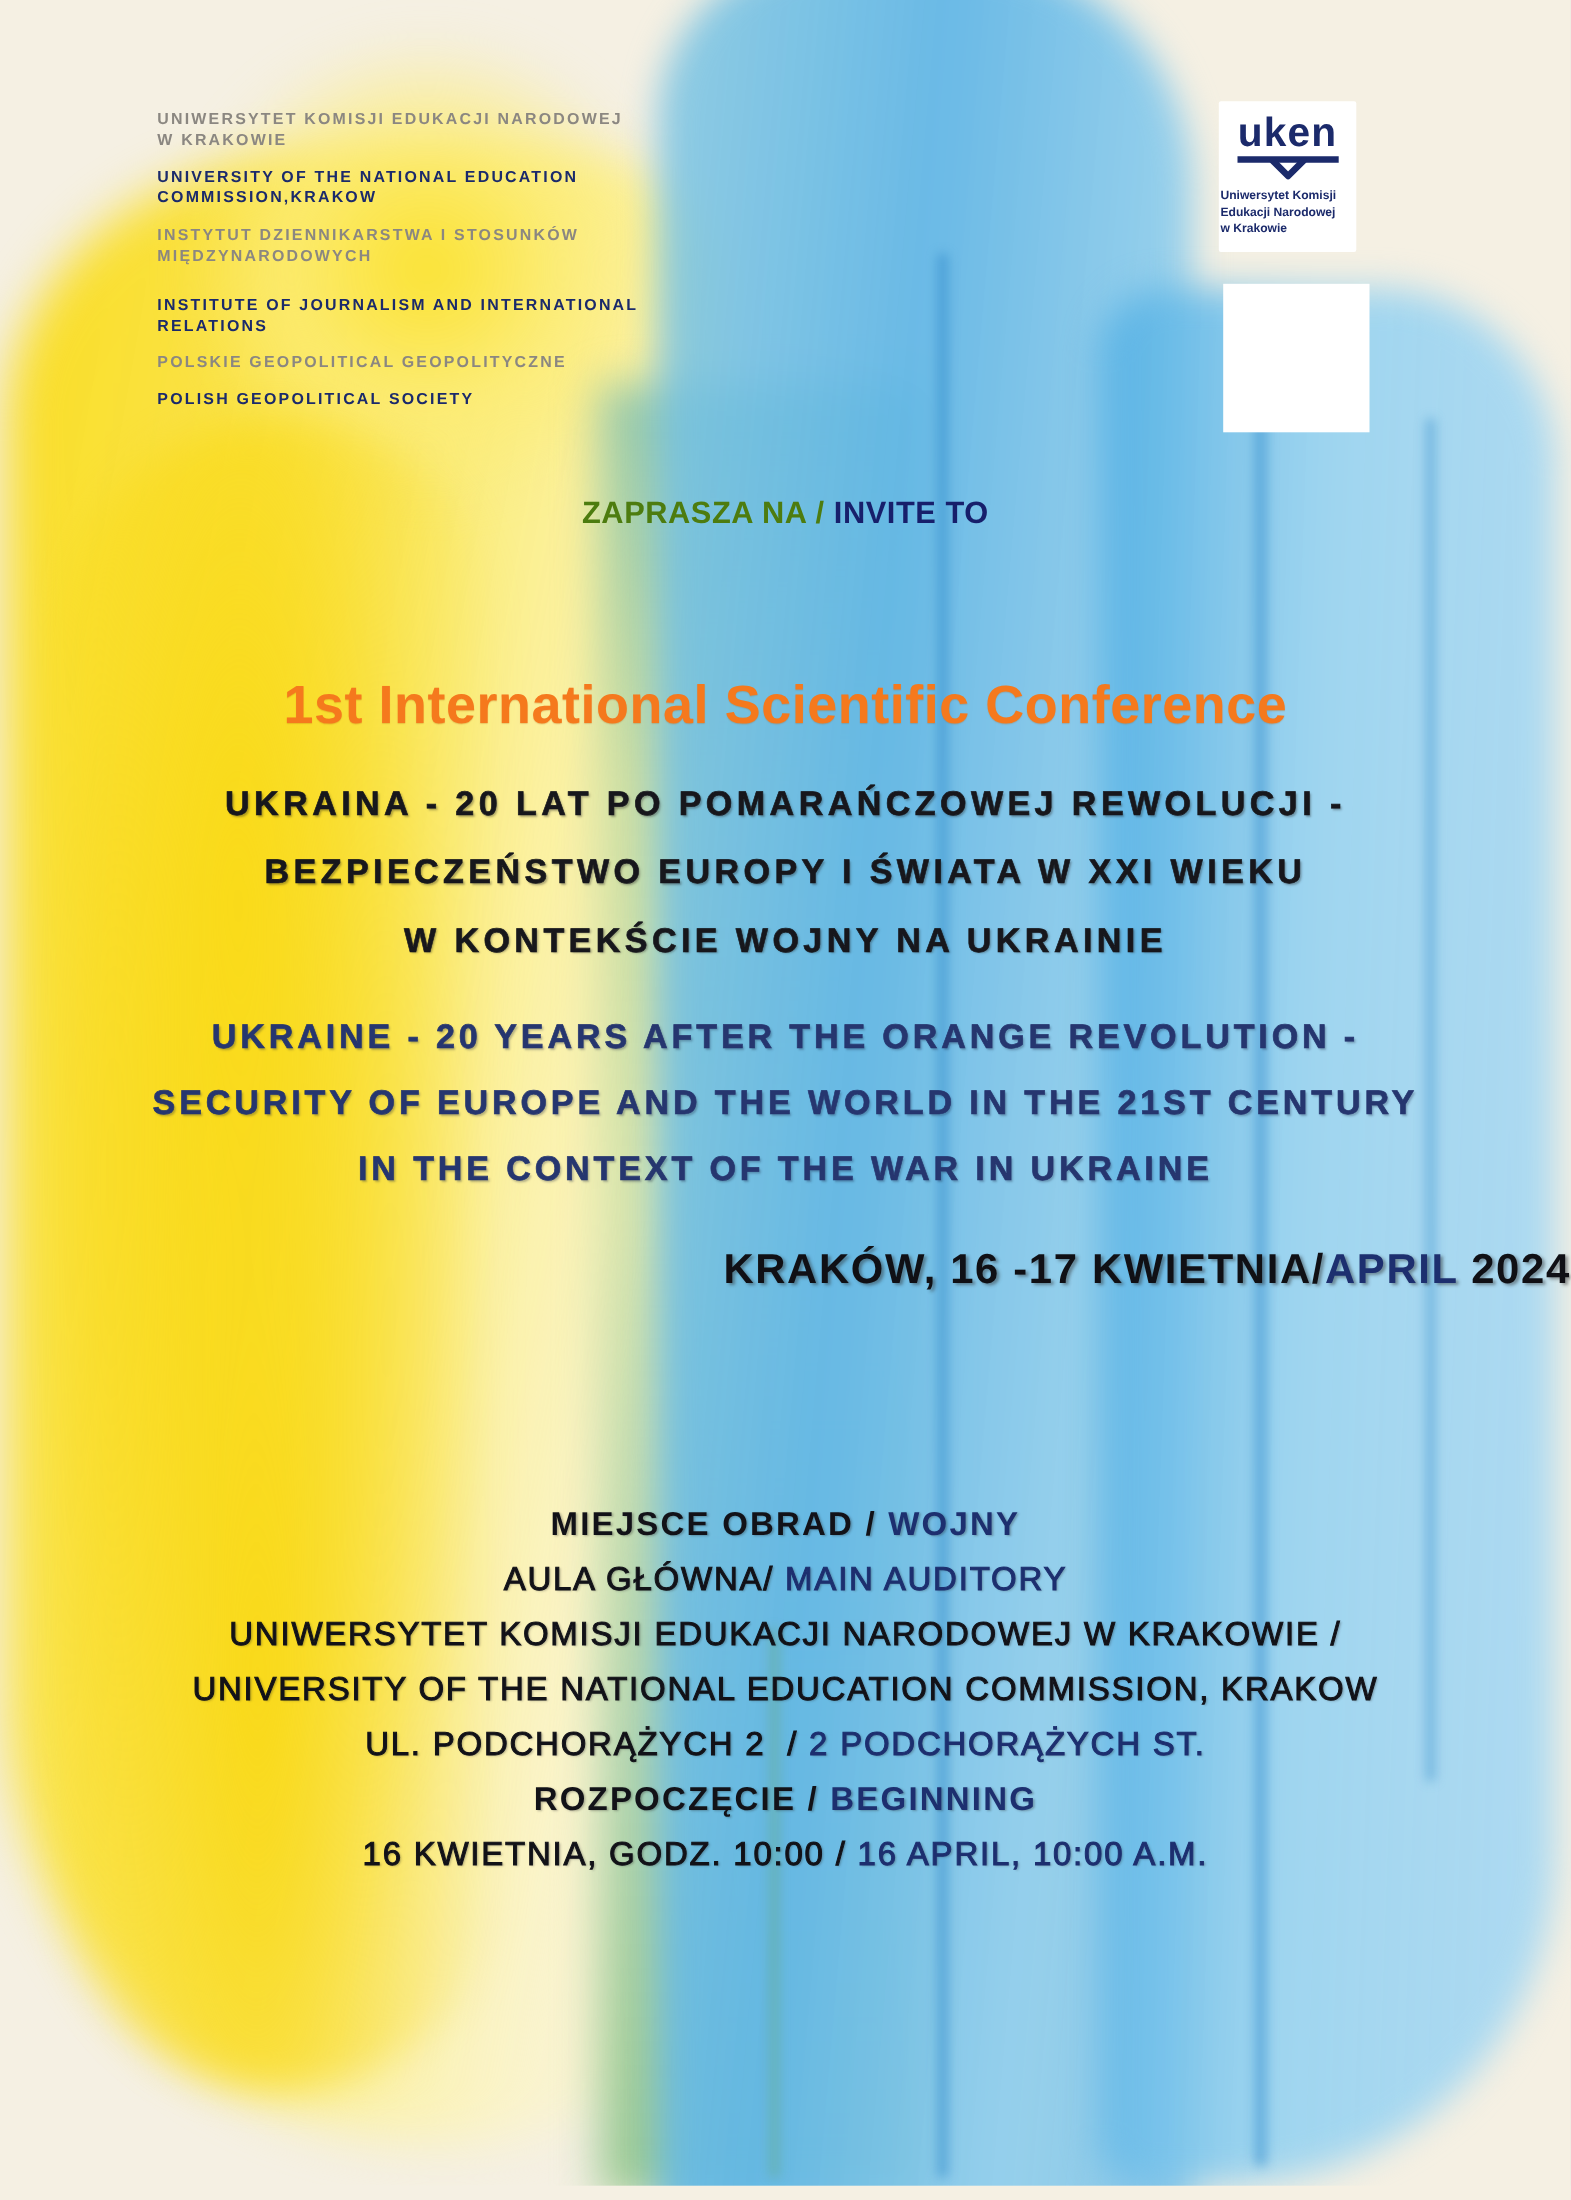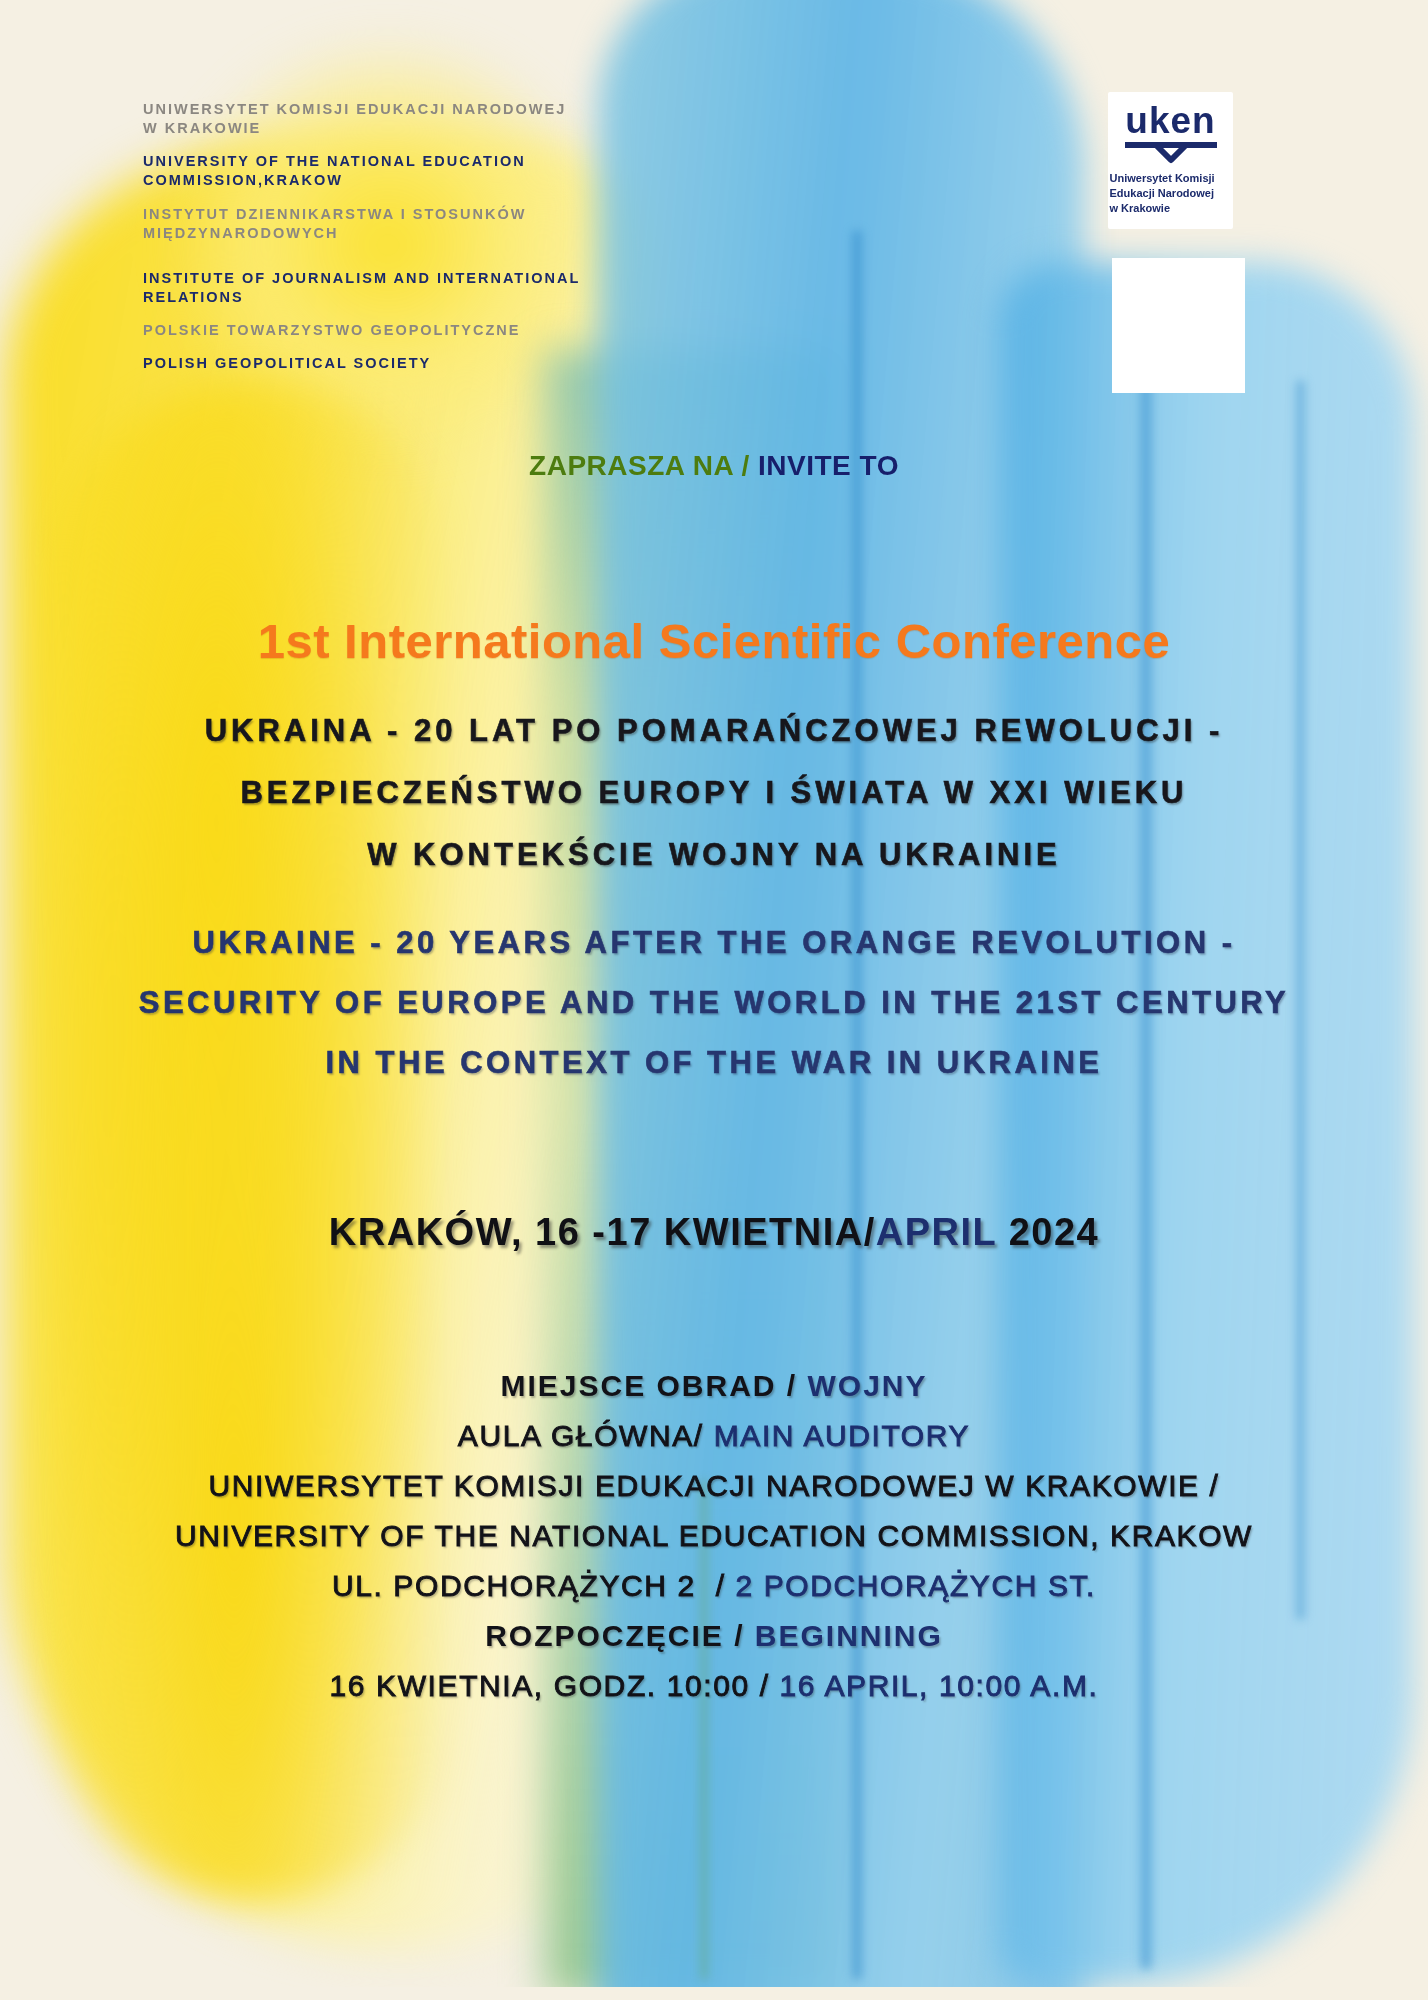--- a/index.html
+++ b/index.html
@@ -95,23 +95,23 @@
   #titleEn { top:613px; font-size:49px; }
 
   .topic { position:absolute; left:0; right:0; text-align:center; font-size:31px; font-weight:bold; }
   .topic .line { line-height:34px; margin-bottom:28px; }
   #topicPl { top:714px; color:#17171c; letter-spacing:4px;
              -webkit-text-stroke:.6px #17171c; text-shadow:1.5px 1.5px 2px rgba(30,30,30,.35); }
   #topicEn { top:926px; color:#26366f; letter-spacing:3.5px; }
   #topicEn .line { margin-bottom:26px; }
   #topicEn { -webkit-text-stroke:.6px #26366f; text-shadow:1.5px 1.5px 2px rgba(20,30,60,.3); }
 
-  .date-line { top:1211px; font-size:38px; font-weight:bold; letter-spacing:1.5px;
+  .date-line { top:1133px; font-size:38px; font-weight:bold; letter-spacing:1.5px;
                color:#101015; white-space:pre-wrap;
-               text-shadow:2.5px 2.5px 3px rgba(40,40,40,.45); }
+               text-shadow:2.5px 2.5px 3px rgba(40,40,40,.45);text-align:right; }
   .date-line .april { color:#1d2f6f; }
 
   .venue { position:absolute; top:1369px; left:30px; right:30px; text-align:center;
            font-size:30px; letter-spacing:1.6px; color:#121218; }
   .venue .line { line-height:34px; margin-bottom:16px; white-space:pre-wrap;
                  -webkit-text-stroke:.9px currentColor;
                  text-shadow:1.5px 1.5px 2px rgba(30,30,30,.3); }
   .venue .line .en { color:#1d2f6f; -webkit-text-stroke:.9px #1d2f6f; }
   .venue .strong { font-weight:bold; -webkit-text-stroke:0; letter-spacing:2px; }
   .venue .strong .en { -webkit-text-stroke:0; }
@@ -139,21 +139,21 @@
 
     <div class="org-block">
       <div class="org txt-gray">UNIWERSYTET KOMISJI EDUKACJI NARODOWEJ
  W KRAKOWIE</div>
       <div class="org txt-navy">UNIVERSITY OF THE NATIONAL EDUCATION
 COMMISSION,KRAKOW</div>
       <div class="org txt-gray">INSTYTUT DZIENNIKARSTWA I STOSUNKÓW
 MIĘDZYNARODOWYCH</div>
       <div class="org txt-navy gap">INSTITUTE OF JOURNALISM AND INTERNATIONAL
 RELATIONS</div>
-      <div class="org txt-gray">POLSKIE TOWARZYSTWO GEOPOLITYCZNE</div>
+      <div class="org txt-gray">POLSKIE GEOPOLITICAL GEOPOLITYCZNE</div>
       <div class="org txt-navy">POLISH GEOPOLITICAL SOCIETY</div>
     </div>
 
     <div class="logo-box">
       <div class="logo-inner">
         <div class="logo-word">uken</div>
         <svg class="logo-book" width="104" height="24" viewBox="0 0 104 24">
           <path d="M6 4 H98" stroke="#1b2a6b" stroke-width="6" fill="none"></path>
           <path d="M38 5 L52 19 L66 5" stroke="#1b2a6b" stroke-width="6" fill="none" stroke-linecap="round" stroke-linejoin="round"></path>
         </svg>

